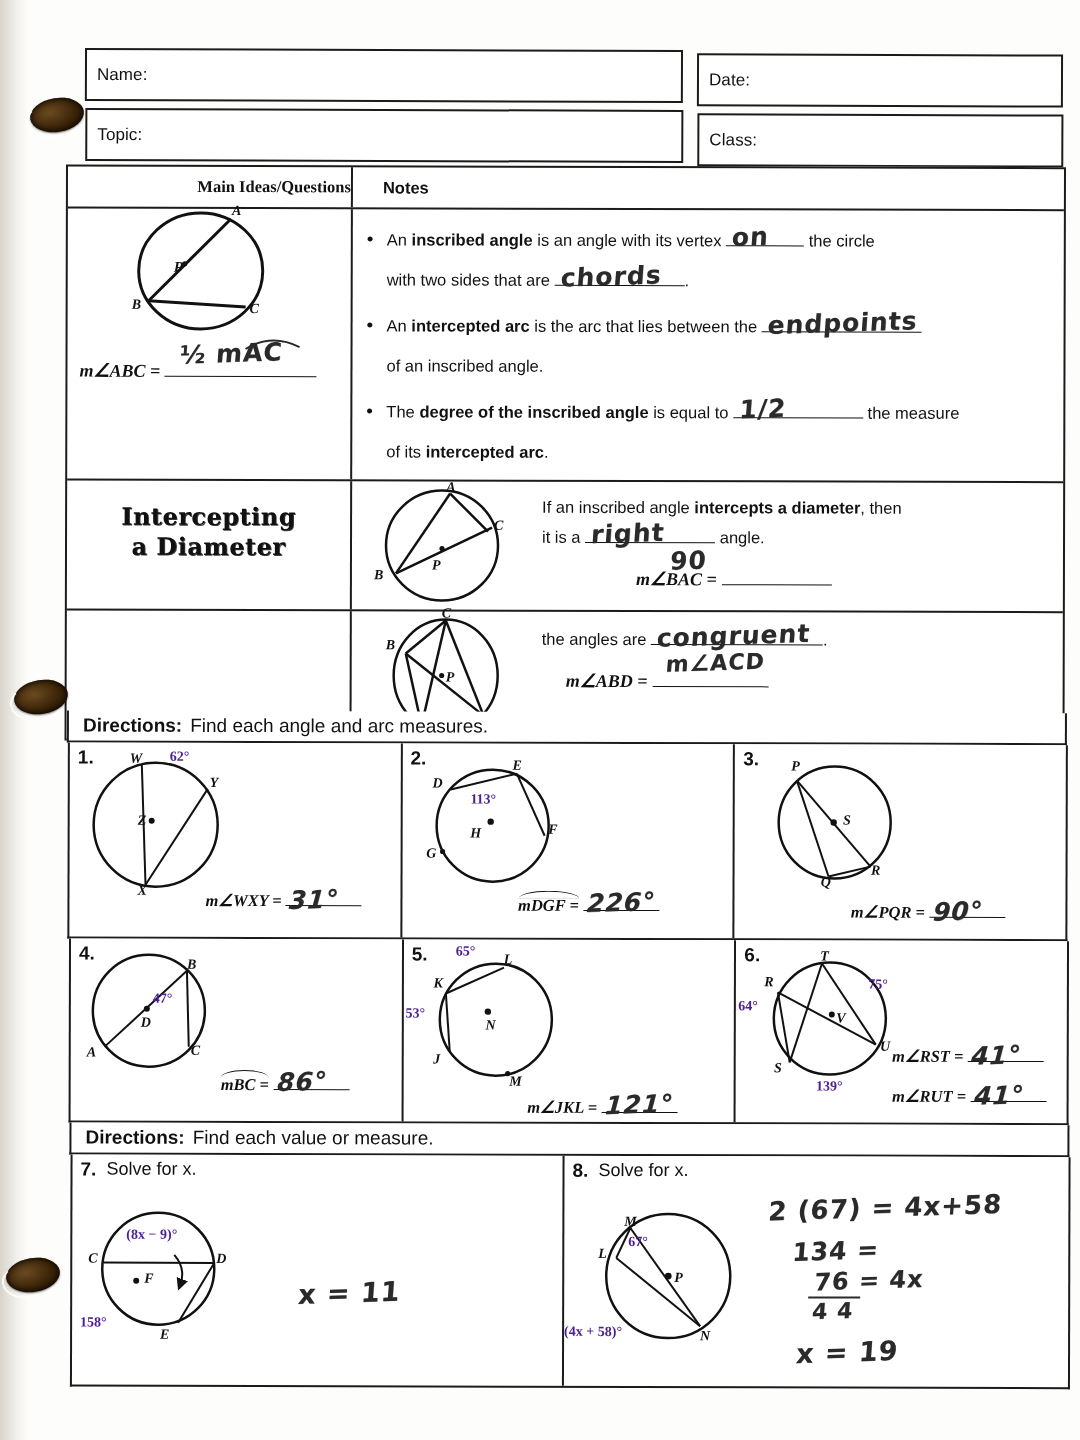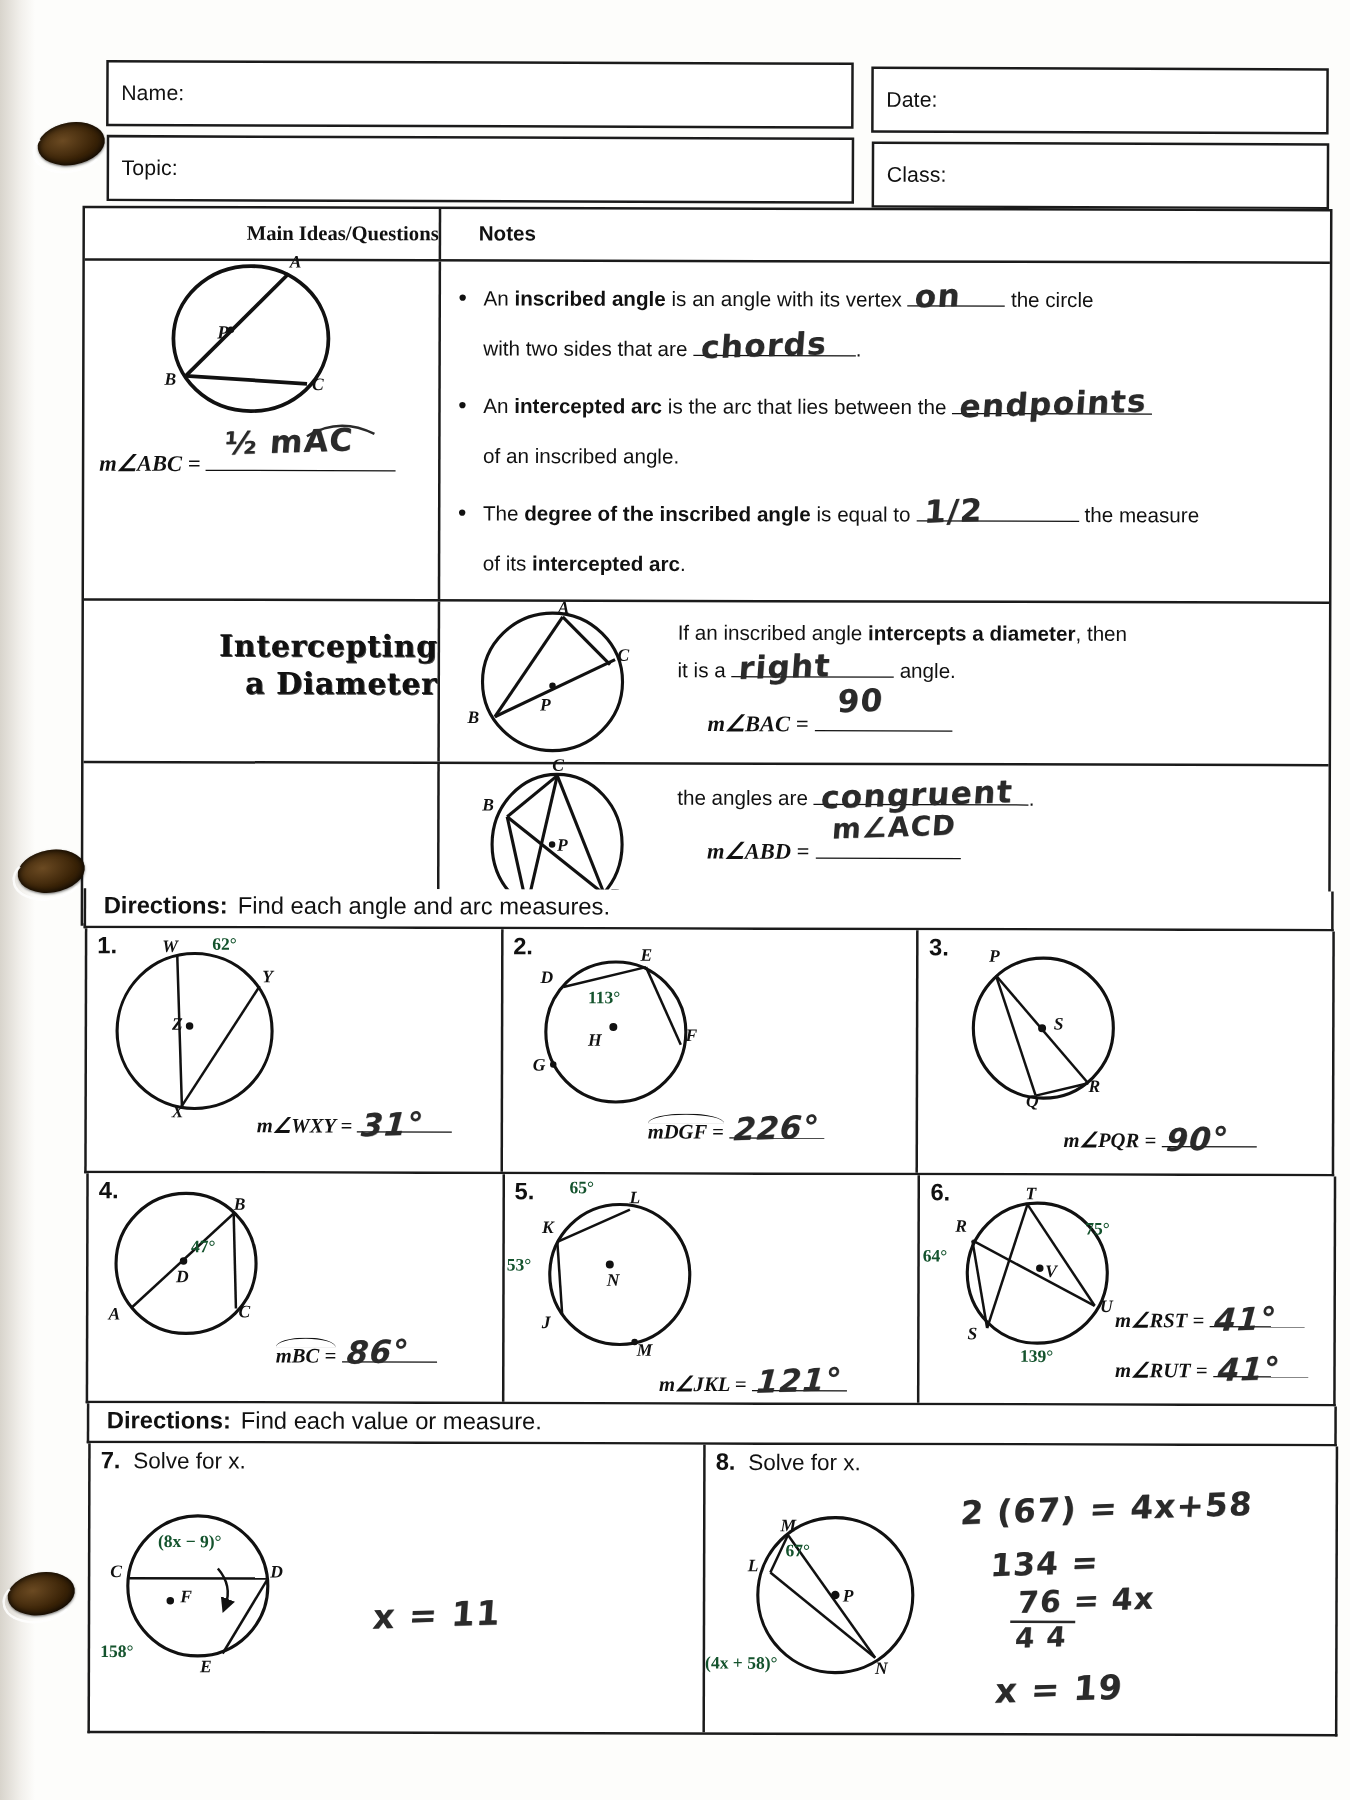--- a/index.html
+++ b/index.html
@@ -69,21 +69,21 @@
   .topic-title {
     font-family:"DejaVu Serif", serif;
     font-weight:bold;
     font-size:26px;
     text-align:center;
     letter-spacing:.5px;
     margin:14px 0 4px;
     color:#111;
     text-shadow: .8px .8px 0 #444;
   }
-  .topic-title.small { font-size:24px; line-height:1.15;text-align:right; }
+  .topic-title.small { font-size:24px; line-height:1.15; }
 
   
   ul.notes { margin:10px 0 8px 0; padding:0 18px 0 34px; list-style:none; }
   ul.notes li {
     position:relative; font-size:16.5px; line-height:40px; margin-bottom:6px;
   }
   ul.notes li::before{
     content:"\2022"; position:absolute; left:-20px; top:0; font-size:19px;
   }
   .b { font-weight:bold; }
@@ -107,21 +107,21 @@
   .ans-line > .hw { position:absolute; left:6px; bottom:3px; white-space:nowrap; }
 
   .mline { font-family:"Liberation Serif", serif; font-style:italic; font-weight:bold; font-size:18px; }
 
   
   .fig { position:relative; }
   .lbl {
     position:absolute; font-family:"Liberation Serif", serif; font-style:italic;
     font-size:14px; font-weight:600; color:#111;
   }
-  .deg { position:absolute; font-family:"Liberation Serif", serif; font-size:14px; font-weight:bold; color:#14532d; }
+  .deg { position:absolute; font-family:"Liberation Serif", serif; font-size:14px; font-weight:bold; color:#4c1d95; }
 
   
   .dir {
     position:absolute; left:66px; width:1000px; height:32px;
     border-left:2px solid #1b1b1b; border-right:2px solid #1b1b1b;
     border-bottom:2px solid #1b1b1b;
     background:#fff; display:flex; align-items:center; padding-left:14px;
     font-size:19px; transform: rotate(0.5deg);
   }
   .dir b { margin-right:8px; }
@@ -254,21 +254,21 @@
           <span class="lbl" style="left:64px;top:72px;">P</span>
         </div>
 
         <div style="position:absolute;left:190px;top:10px;font-size:16.5px;line-height:30px;">
           <div>
             <span>If an inscribed angle </span><span class="b">intercepts a diameter</span><span>, then</span>
           </div>
           <div>
             <span>it is a </span><span class="ans-line"><span class="blank" style="width:130px;"></span><span class="hw big">right</span></span><span> angle.</span>
           </div>
-          <div style="margin-top:12px;position:relative;padding-left:24px;">
+          <div style="margin-top:12px;position:relative;padding-left:24px;text-align:center;">
             <span class="mline">m∠BAC =</span>
             <span class="blank" style="width:110px;height:18px;"></span>
             <span class="hw big" style="position:absolute;left:128px;top:-18px;">90</span>
           </div>
         </div>
       </div>
     </div>
 
     <div class="row" style="height:128px;">
       <div class="cell-left">

